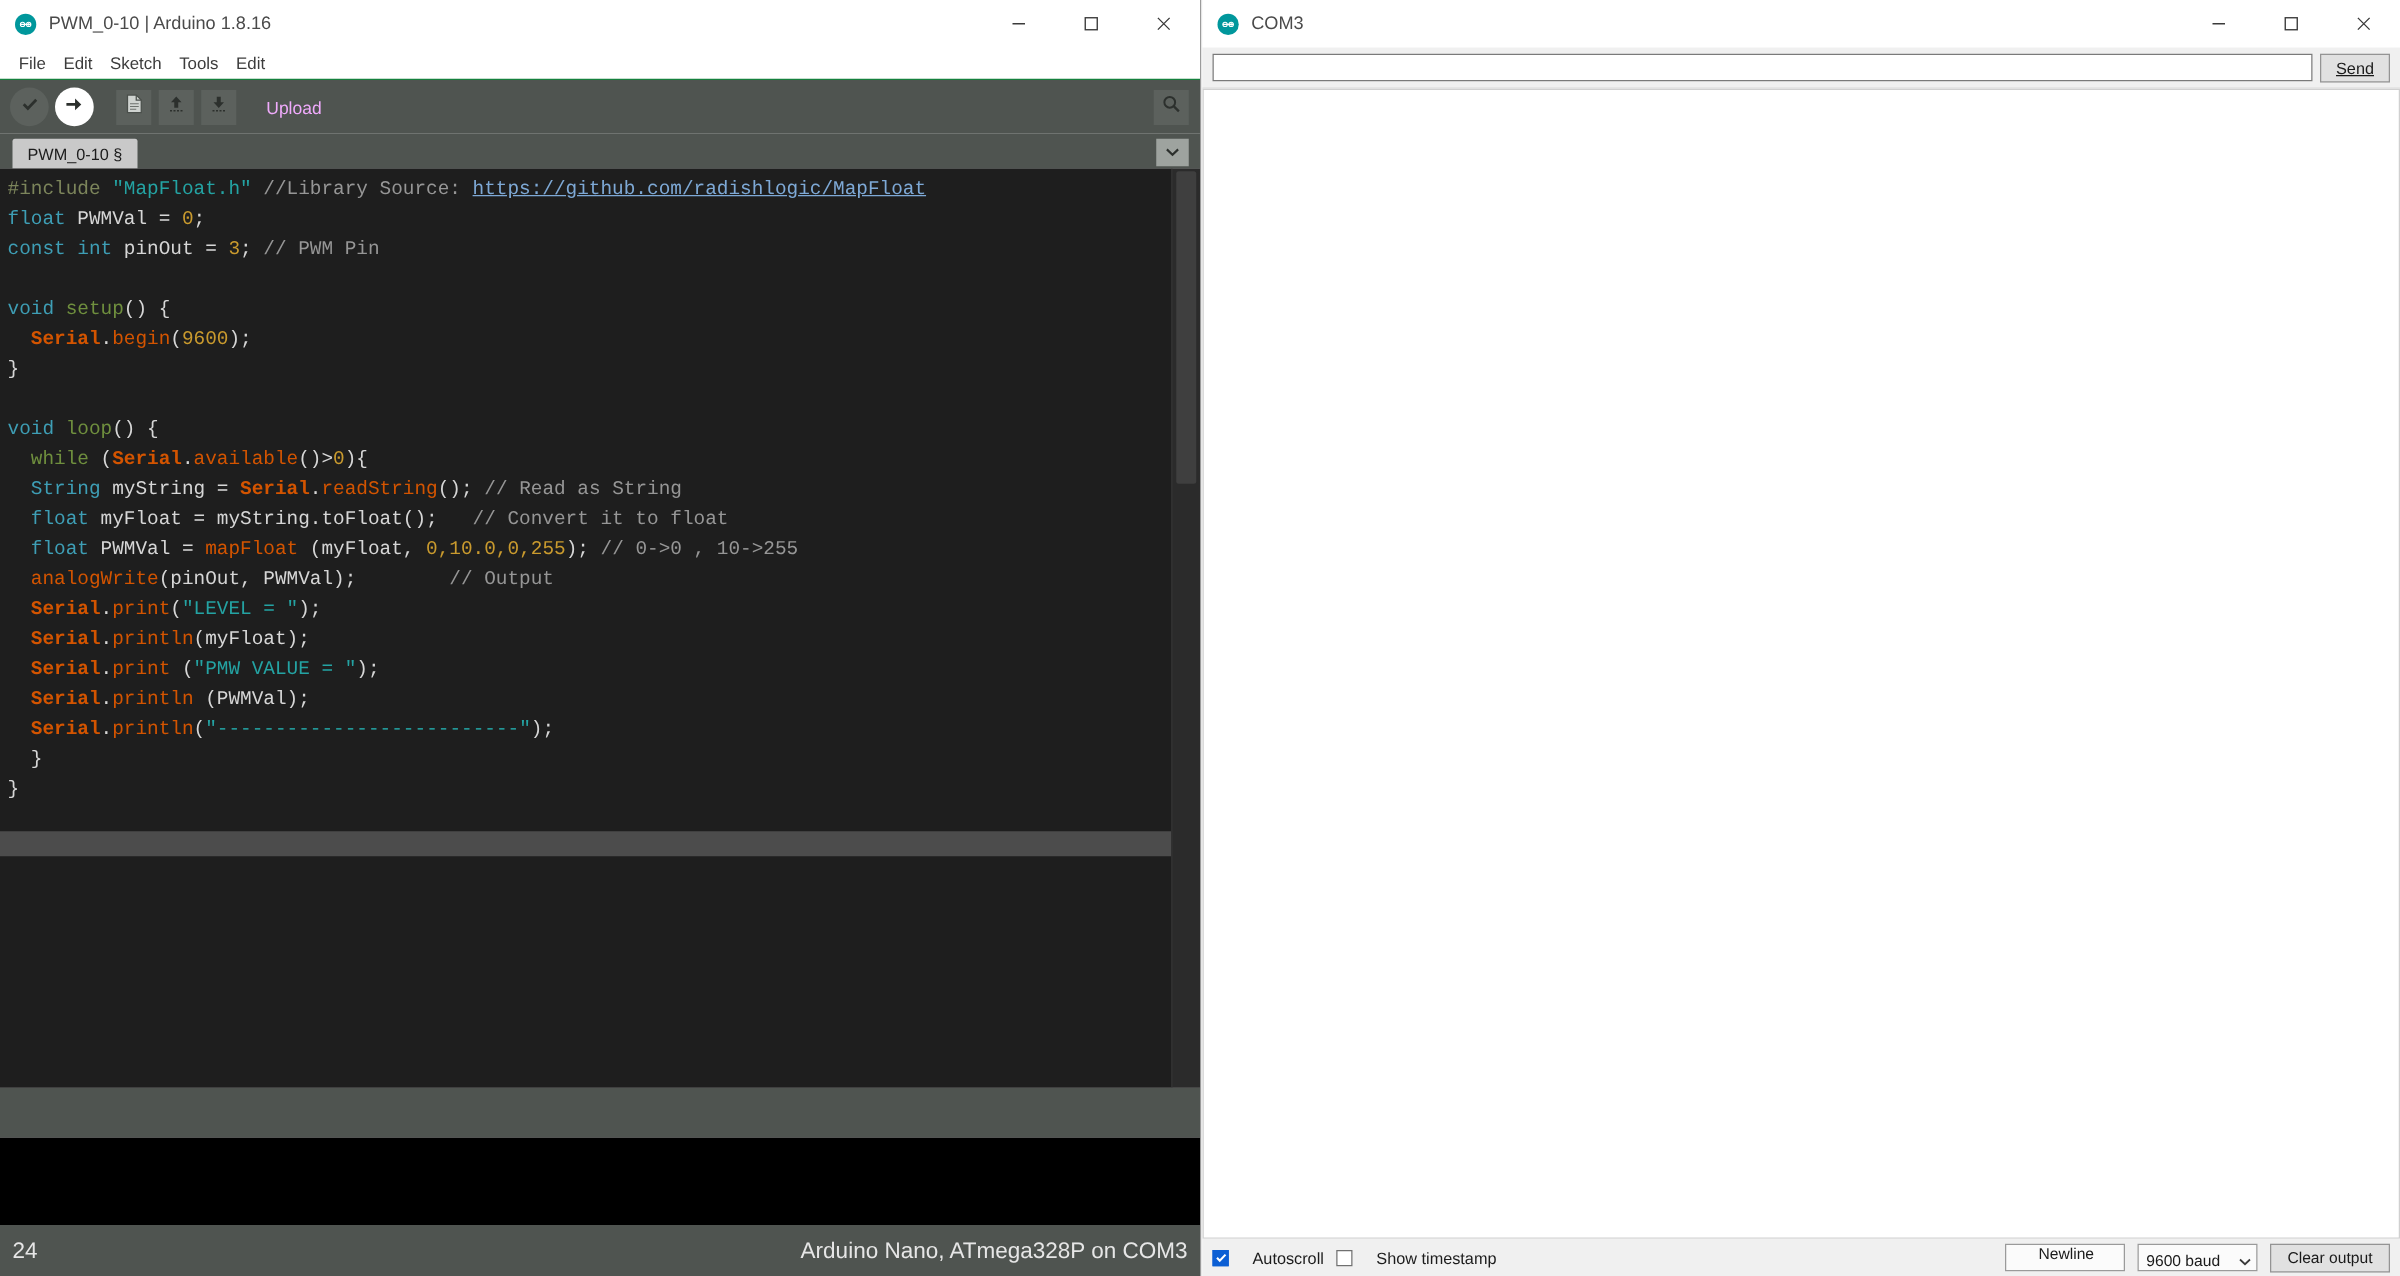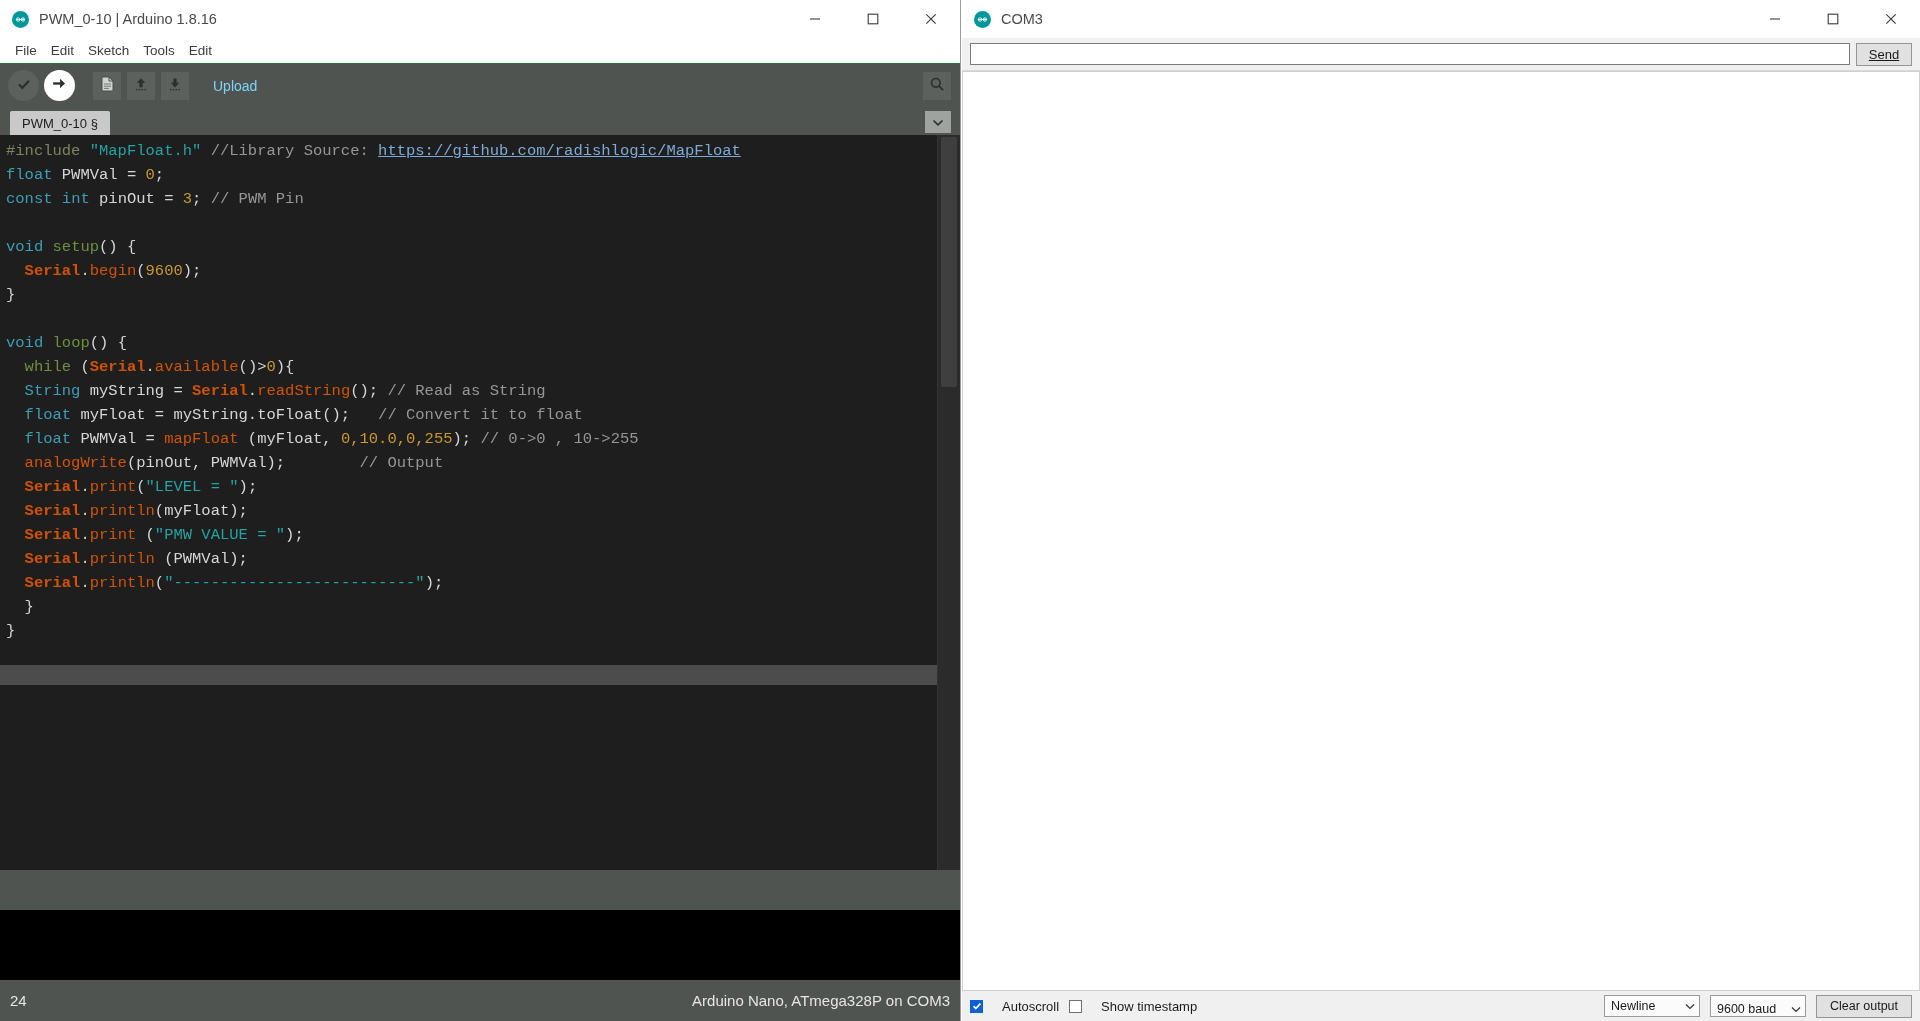--- a/index.html
+++ b/index.html
@@ -99,21 +99,21 @@
   .tb-upload { background: #ffffff; margin-left: 5px; }
   .tb-sq {
     width: 28px; height: 28px;
     background: #5c615d;
     display: flex; align-items: center; justify-content: center;
     flex: none;
     margin-left: 6px;
   }
   .tb-sq.first { margin-left: 18px; }
   .tb-label {
-    color: #7dd3fc;
+    color: #f0abfc;
     font-size: 14px;
     margin-left: 24px;
     white-space: nowrap;
   }
   .tb-right {
     position: absolute;
     right: 9px;
     width: 28px; height: 28px;
     background: #5c615d;
     display: flex; align-items: center; justify-content: center;
@@ -215,21 +215,21 @@
   }
   .statusbar {
     height: 41px;
     background: #4f5450;
     display: flex;
     align-items: center;
     justify-content: space-between;
     padding: 0 10px;
     flex: none;
     color: #e6e6e6;
-    font-size: 15px;
+    font-size: 18px;
   }
   .statusbar .right { white-space: nowrap; }
 
   
   .serial-window {
     position: absolute;
     left: 962px; top: 0;
     width: 958px;
     height: 1021px;
     background: #f0f0f0;
@@ -328,21 +328,21 @@
     border: 1px solid #9a9a9a;
     font-size: 12.5px;
     color: #1a1a1a;
     display: flex; align-items: center;
     padding: 0 4px 0 6px;
     box-sizing: border-box;
     white-space: nowrap;
     gap: 6px;
   }
   .sm-select .cv { flex: 1; }
-  .sel-newline { width: 96px; }
+  .sel-newline { width: 96px; flex-direction: column; }
   .sel-baud { width: 96px; align-items: flex-end; }
   .sm-clear {
     height: 23px;
     min-width: 96px;
     background: #e1e1e1;
     border: 1px solid #949494;
     font-size: 12.5px;
     color: #1a1a1a;
     display: flex; align-items: center; justify-content: center;
     box-sizing: border-box;

